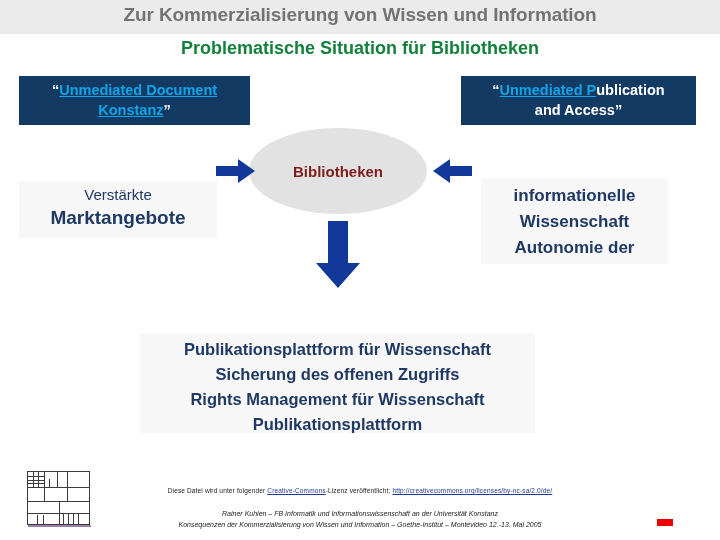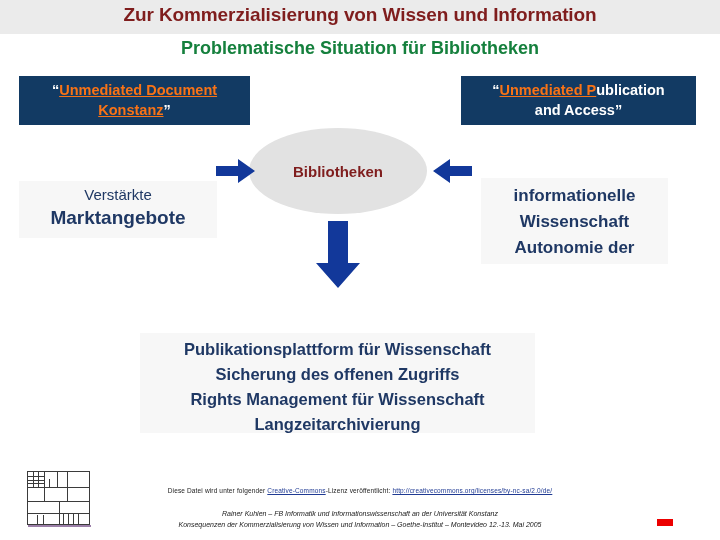--- a/index.html
+++ b/index.html
@@ -22,21 +22,21 @@
     width: 720px; height: 34px;
     background: #ebebeb;
   }
   #title-line1 {
     position: absolute;
     left: 0; top: 4px;
     width: 720px;
     text-align: center;
     font-size: 19px;
     font-weight: bold;
-    color: #7f1d1d;
+    color: #737373;
     letter-spacing: -0.1px;
   }
   #title-line2 {
     position: absolute;
     left: 0; top: 38px;
     width: 720px;
     text-align: center;
     font-size: 18px;
     font-weight: bold;
     color: #15803d;
@@ -59,21 +59,21 @@
     line-height: 20px;
   }
   #box-upa {
     left: 461px; top: 76px;
     width: 235px; height: 49px;
     font-size: 14.5px;
     padding-top: 4px;
     line-height: 20px;
   }
   .link-blue {
-    color: #f97316;
+    color: #0ea5e9;
     text-decoration: underline;
   }
   .quote {
     color: #ffffff;
   }
 
   
   .light-panel {
     position: absolute;
     background: #f7f7f7;
@@ -237,21 +237,21 @@
 <div class="arrow" id="arrow-down">
   <svg width="46" height="68" viewBox="0 0 46 68">
     <polygon points="13,0 33,0 33,42 45,42 23,67 1,42 13,42" fill="#12389a"></polygon>
   </svg>
 </div>
 
 <div class="light-panel" id="panel-bottom">
   <div>Publikationsplattform für Wissenschaft</div>
   <div>Sicherung des offenen Zugriffs</div>
   <div>Rights Management für Wissenschaft</div>
-  <div>Langzeitarchivierung</div>
+  <div>Publikationsplattform</div>
 </div>
 
 <div id="footer-logo">
   <div class="lg-border"></div>
   <div class="lg-line" style="left:1px;  top:16px; width:61px; height:1px;"></div>
   <div class="lg-line" style="left:1px;  top:30px; width:61px; height:1px;"></div>
   <div class="lg-line" style="left:1px;  top:42px; width:61px; height:1px;"></div>
   <div class="lg-line" style="left:17px; top:1px;  width:1px;  height:29px;"></div>
   <div class="lg-line" style="left:30px; top:1px;  width:1px;  height:15px;"></div>
   <div class="lg-line" style="left:40px; top:1px;  width:1px;  height:29px;"></div>

